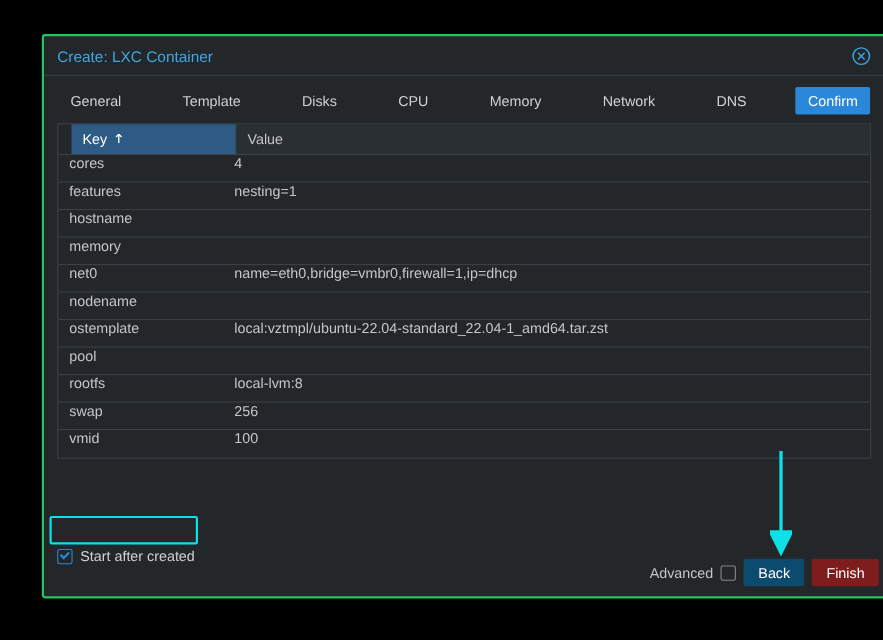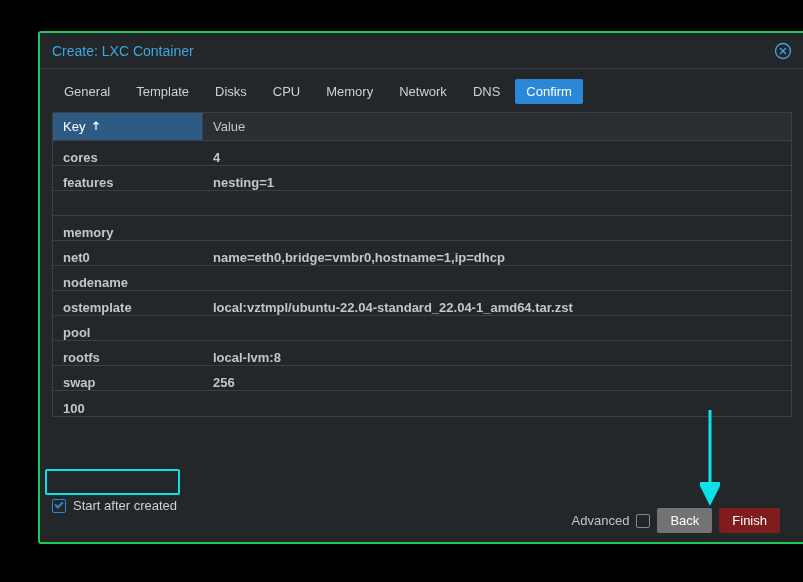--- a/index.html
+++ b/index.html
@@ -30,22 +30,23 @@
       padding: 0 12px;
       border-bottom: 1px solid #3a4046;
     }
     .title {
       color: #3fa7e0;
       font-size: 14px;
     }
     .close-icon svg { display: block; }
     .tabs {
       display: flex;
-      gap: 4px;
+      gap: 15px;
       padding: 10px 13px 8px 13px;
+      justify-content: space-between;
     }
     .tab {
       color: #d0d0d0;
       padding: 5px 11px;
       cursor: pointer;
       border-radius: 2px;
       font-size: 13px;
     }
     .tab.active {
       background: #2b87d8;
@@ -60,35 +61,35 @@
       border-bottom: 1px solid #3a4046;
     }
     .key-header {
       width: 150px;
       background: #2d5b84;
       color: #fff;
       display: flex;
       align-items: center;
       padding: 6px 10px;
       border-right: 1px solid #3a4046;
+      margin-left: 12px;
     }
     .key-header .arrow { margin-left: 6px; }
     .value-header {
       flex: 1;
       padding: 6px 10px;
       color: #c5c5c5;
       background: #2a2f33;
     }
     .grid-body {}
     .row {
       display: flex;
       border-bottom: 1px solid #3a4046;
       height: 25px;
-      align-items: flex-end;
-      font-weight: bold;
+      align-items: flex-start;
     }
     .row:last-child { border-bottom: none; }
     .cell-key {
       width: 150px;
       padding: 0 10px;
       color: #c5c5c5;
     }
     .cell-value {
       flex: 1;
       padding: 0 10px;
@@ -124,42 +125,42 @@
     .checkmark {
       width: 8px;
       height: 5px;
       border-left: 2px solid #2b87d8;
       border-bottom: 2px solid #2b87d8;
       transform: rotate(-45deg) translate(1px, -1px);
     }
     .footer {
       position: absolute;
       bottom: 9px;
-      right: 24px;
+      right: 5px;
       display: flex;
       align-items: center;
       gap: 7px;
     }
     .advanced-label { color: #c5c5c5; }
     .adv-checkbox {
       width: 14px;
       height: 14px;
       border: 1px solid #888;
       border-radius: 2px;
       background: transparent;
     }
     .btn {
       padding: 5px 13px;
       border: none;
       border-radius: 2px;
       font-size: 13px;
       cursor: pointer;
       color: #fff;
     }
-    .btn-back { background: #737373; }
+    .btn-back { background: #0c4a6e; }
     .btn-finish { background: #7f1d1d; }
     .annotation-arrow {
       position: absolute;
       pointer-events: none;
     }
   </style>
 </head>
 <body>
 
 <div class="dialog">
@@ -201,27 +202,28 @@
     <div class="grid-body">
       <div class="row">
           <div class="cell-key">cores</div>
           <div class="cell-value">4</div>
         </div>
       <div class="row">
           <div class="cell-key">features</div>
           <div class="cell-value">nesting=1</div>
         </div>
       <div class="row">
+          <div class="cell-key">hostname</div>
         </div>
       <div class="row">
           <div class="cell-key">memory</div>
         </div>
       <div class="row">
           <div class="cell-key">net0</div>
-          <div class="cell-value">name=eth0,bridge=vmbr0,hostname=1,ip=dhcp</div>
+          <div class="cell-value">name=eth0,bridge=vmbr0,firewall=1,ip=dhcp</div>
         </div>
       <div class="row">
           <div class="cell-key">nodename</div>
         </div>
       <div class="row">
           <div class="cell-key">ostemplate</div>
           <div class="cell-value">local:vztmpl/ubuntu-22.04-standard_22.04-1_amd64.tar.zst</div>
         </div>
       <div class="row">
           <div class="cell-key">pool</div>
@@ -229,20 +231,21 @@
         </div>
       <div class="row">
           <div class="cell-key">rootfs</div>
           <div class="cell-value">local-lvm:8</div>
         </div>
       <div class="row">
           <div class="cell-key">swap</div>
           <div class="cell-value">256</div>
         </div>
       <div class="row">
+          <div class="cell-key">vmid</div>
           <div class="cell-value">100</div>
         </div>
     </div>
   </div>
 
   <div class="start-after">
     <div class="checkbox">
         <div class="checkmark"></div>
       </div>
     <span>Start after created</span>

